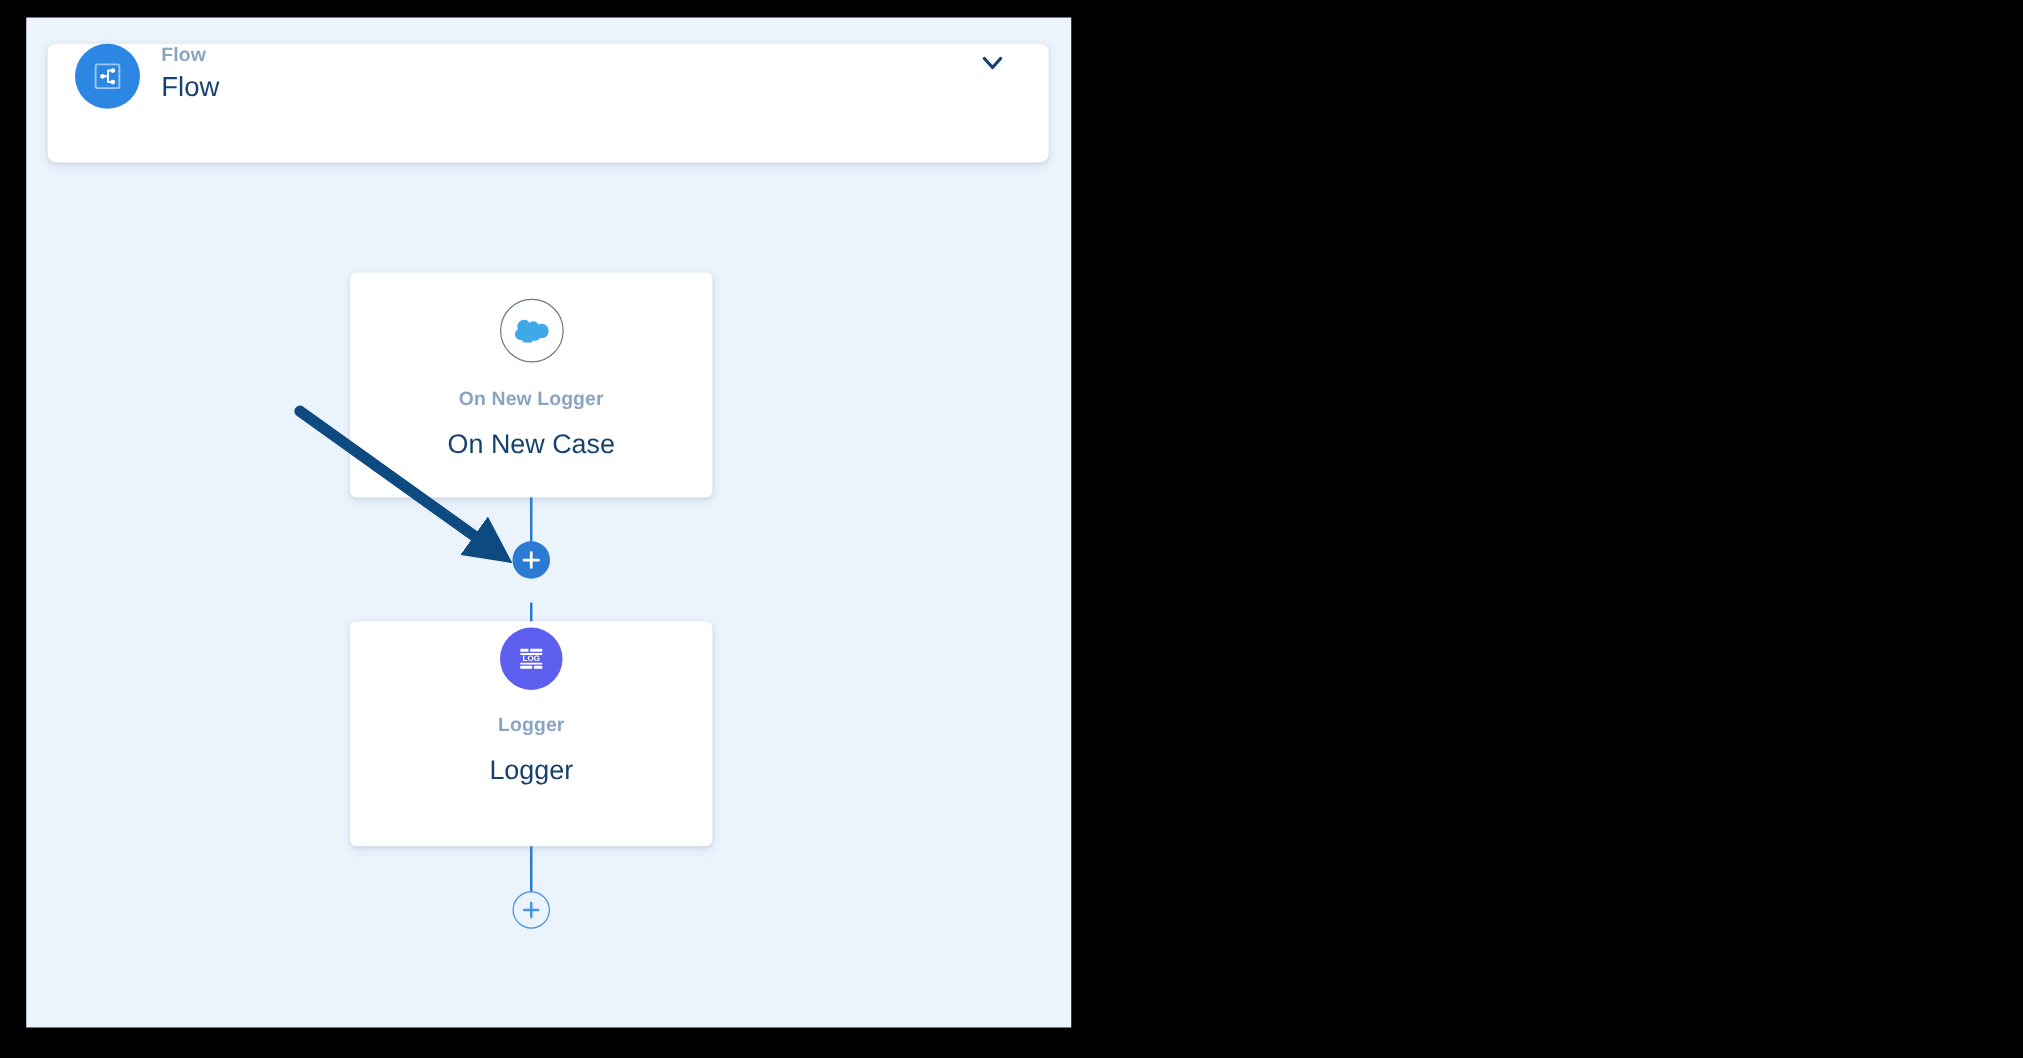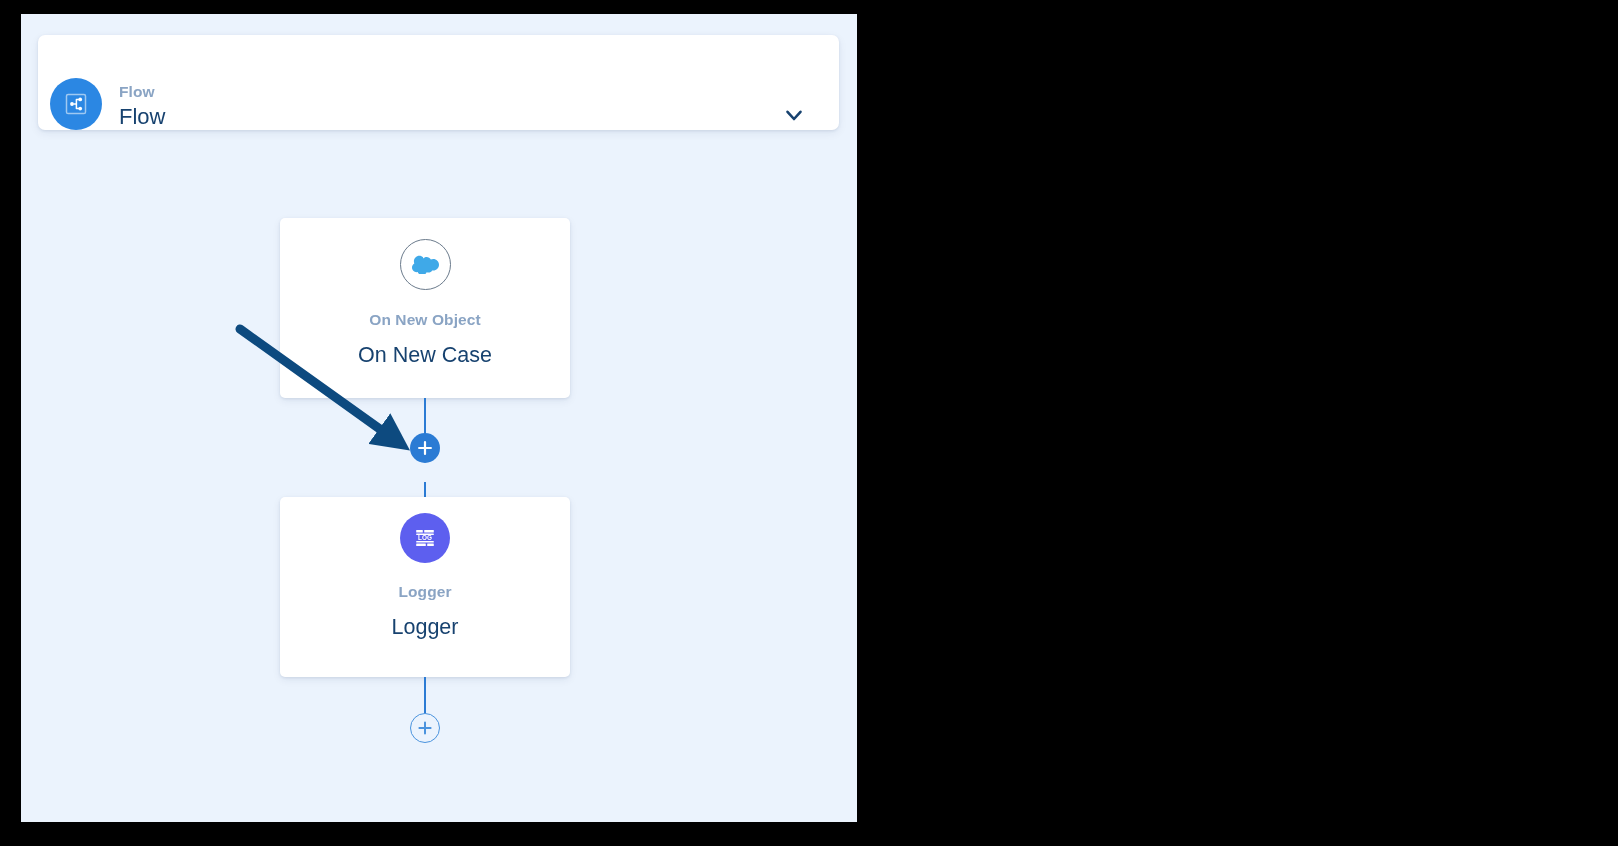--- a/index.html
+++ b/index.html
@@ -27,23 +27,23 @@
   #flow-header-card {
     position: absolute;
     left: 17px;
     top: 21px;
     width: 801px;
     height: 95px;
     background: #ffffff;
     border-radius: 7px;
     box-shadow: 0 1px 3px rgba(16, 43, 90, 0.10), 0 3px 10px rgba(16, 43, 90, 0.07);
     display: flex;
-    align-items: flex-end;
+    align-items: flex-start;
     box-sizing: border-box;
-    padding: 0 24px 0 12px;
+    padding: 0 24px 0 22px;
   }
   #flow-header-icon {
     width: 52px;
     height: 52px;
     border-radius: 50%;
     background: #2b87e3;
     display: flex;
     align-items: center;
     justify-content: center;
     flex: 0 0 auto;
@@ -93,21 +93,21 @@
   #node-on-new-case {
     left: 259px;
     top: 204px;
     height: 180px;
     padding-top: 21px;
   }
   #node-logger {
     left: 259px;
     top: 483px;
     height: 180px;
-    padding-top: 16px;
+    padding-top: 5px;
   }
   .node-eyebrow {
     font-size: 15.5px;
     font-weight: bold;
     color: #8aa4c4;
     line-height: 20px;
     letter-spacing: 0.1px;
   }
   .node-title {
     font-size: 21.5px;
@@ -210,21 +210,21 @@
       </svg>
     </div>
   </div>
 
   <div class="node-card" id="node-on-new-case">
     <div id="trigger-icon-wrap">
       <svg width="27" height="19" viewBox="0 0 40 28" aria-hidden="true">
         <path d="M16.4 6.1c1.3-1.4 3.2-2.3 5.2-2.3 2.7 0 5.1 1.5 6.3 3.8 1.1-0.5 2.3-0.8 3.6-0.8 4.7 0 8.5 3.8 8.5 8.6s-3.8 8.6-8.5 8.6c-0.6 0-1.1-0.1-1.7-0.2-1.1 1.9-3.1 3.2-5.4 3.2-1 0-1.9-0.2-2.7-0.6-1.1 2.6-3.6 4.4-6.6 4.4-3.1 0-5.8-2-6.8-4.7-0.5 0.1-1 0.2-1.5 0.2C3 26.3 0 23.2 0 19.4c0-2.6 1.4-4.8 3.4-6-0.4-1-0.6-2-0.6-3.1C2.8 5.7 6.4 2 10.9 2c2.2 0 4.2 0.9 5.5 2.4z" fill="#3fa9e8" transform="translate(0,-1)"></path>
       </svg>
     </div>
-    <div class="node-eyebrow">On New Object</div>
+    <div class="node-eyebrow">On New Logger</div>
     <div class="node-title">On New Case</div>
   </div>
 
   <div class="connector-line" id="connector-1a"></div>
 
   <div class="plus-node" id="plus-node-1">
     <svg width="18" height="18" viewBox="0 0 18 18" aria-hidden="true">
       <path d="M9 3.1 V14.9 M3.1 9 H14.9" stroke="#ffffff" stroke-width="2.2" stroke-linecap="round"></path>
     </svg>
   </div>

